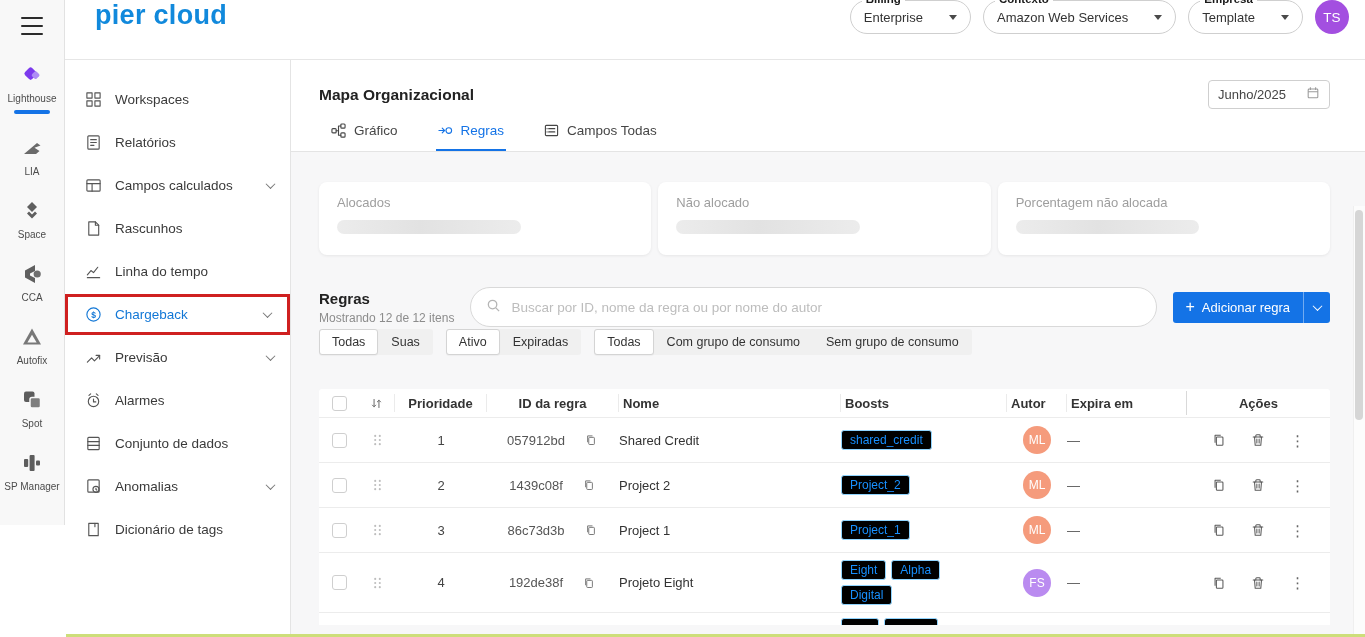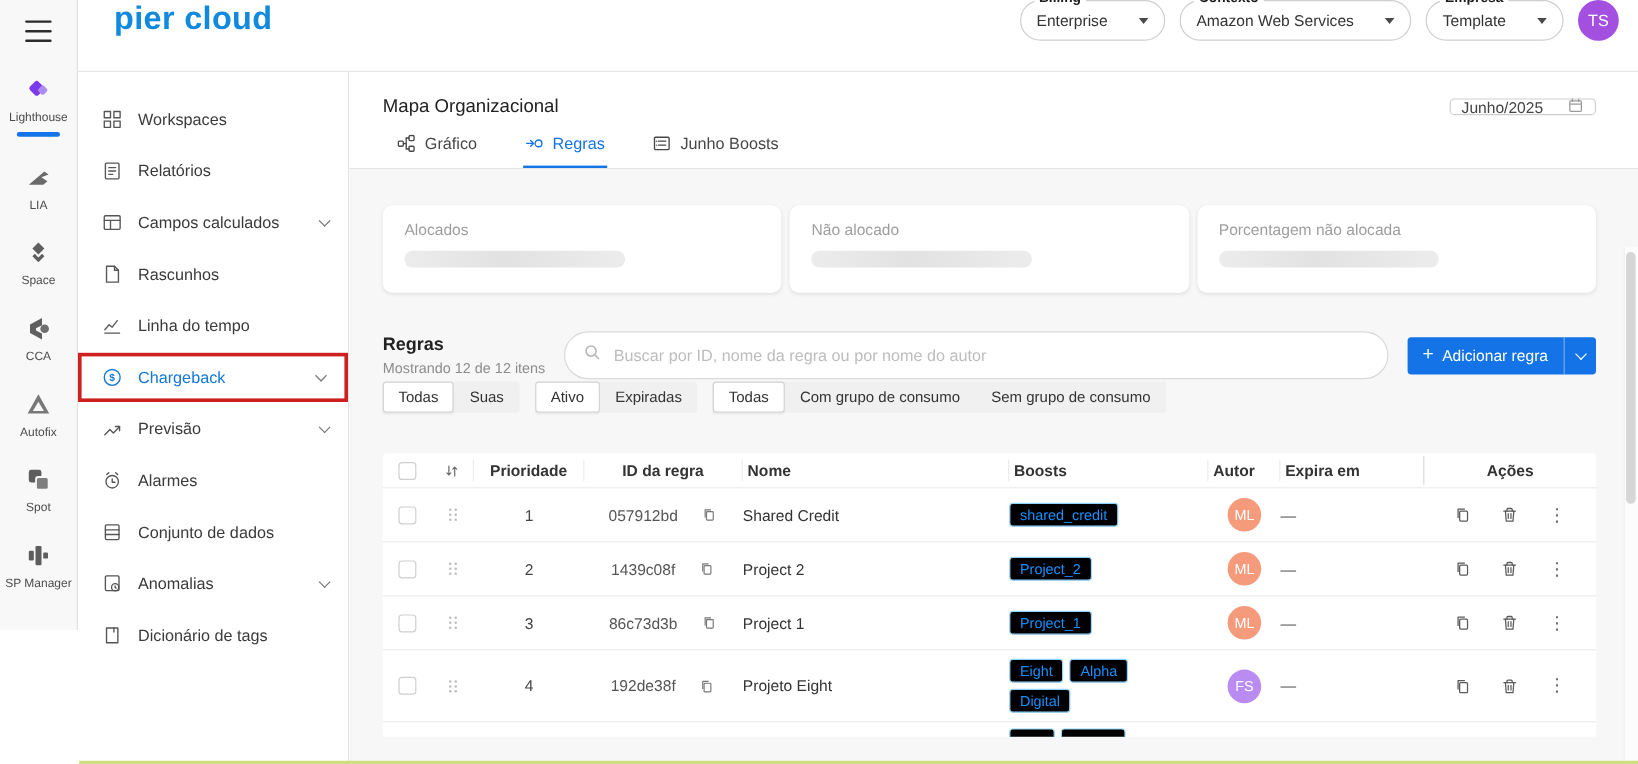--- a/index.html
+++ b/index.html
@@ -43,22 +43,22 @@
   .side-item .sic{width:18px;height:18px;color:#555;display:flex;align-items:center;justify-content:center;flex:0 0 18px;}
   .side-item .chev{margin-left:auto;width:7px;height:7px;border-right:1.6px solid #777;
     border-bottom:1.6px solid #777;transform:rotate(45deg) translate(-1px,-1px);}
   .side-item.hl{border:3px solid #CF2020;color:#1277D6;height:41px;padding-left:16px;margin:1px 0;}
   .side-item.hl .sic{color:#1277D6;}
 
   
   .main{flex:1;display:flex;flex-direction:column;min-width:0;position:relative;background:#fff;}
   .main-head{padding:20px 35px 0 28px;background:#fff;}
   .head-row{display:flex;align-items:center;justify-content:space-between;}
-  .page-title{font-size:15.5px;font-weight:normal;color:#222;}
-  .datebox{width:122px;height:14px;border:1px solid #cfcfcf;border-radius:4px;display:flex;align-items:center;
+  .page-title{font-size:15.5px;font-weight:bold;color:#222;}
+  .datebox{width:122px;height:29px;border:1px solid #cfcfcf;border-radius:4px;display:flex;align-items:center;
     justify-content:space-between;padding:0 9px;font-size:13px;color:#444;cursor:pointer;background:#fff;}
   .tabwrap{border-bottom:1px solid #e4e4e4;margin:0 -35px 0 -28px;padding:0 35px 0 38px;display:flex;gap:36px;}
   .tab{display:flex;align-items:center;gap:8px;font-size:13.5px;color:#464646;padding:14px 2px 11px;
     cursor:pointer;border-bottom:2.5px solid transparent;}
   .tab .tic{width:15px;height:15px;display:flex;align-items:center;justify-content:center;}
   .tab.on{color:#1473E6;border-bottom-color:#1473E6;}
 
   .content{flex:1;background:#f7f7f8;padding:30px 35px 0 28px;overflow:hidden;min-height:0;}
 
   
@@ -378,21 +378,21 @@
               <span>Regras</span>
             </div>
             <div class="tab">
               <span class="tic">
                 <svg width="15" height="15" viewBox="0 0 16 16" fill="none" stroke="currentColor" stroke-width="1.2" stroke-linecap="round" stroke-linejoin="round">
                   <rect x="1.5" y="2.5" width="13" height="11" rx="1"></rect>
                   <path d="M5 6h6.5M5 9.5h6.5"></path>
                   <path d="M3.2 6h.1M3.2 9.5h.1"></path>
                 </svg>
               </span>
-              <span>Junho Boosts</span>
+              <span>Campos Todas</span>
             </div>
           </div>
       </div>
 
       <div class="content">
         <div class="cards" id="cards">
             <div class="card">
               <div class="card-title">Alocados</div>
               <div class="skeleton"></div>
             </div>

